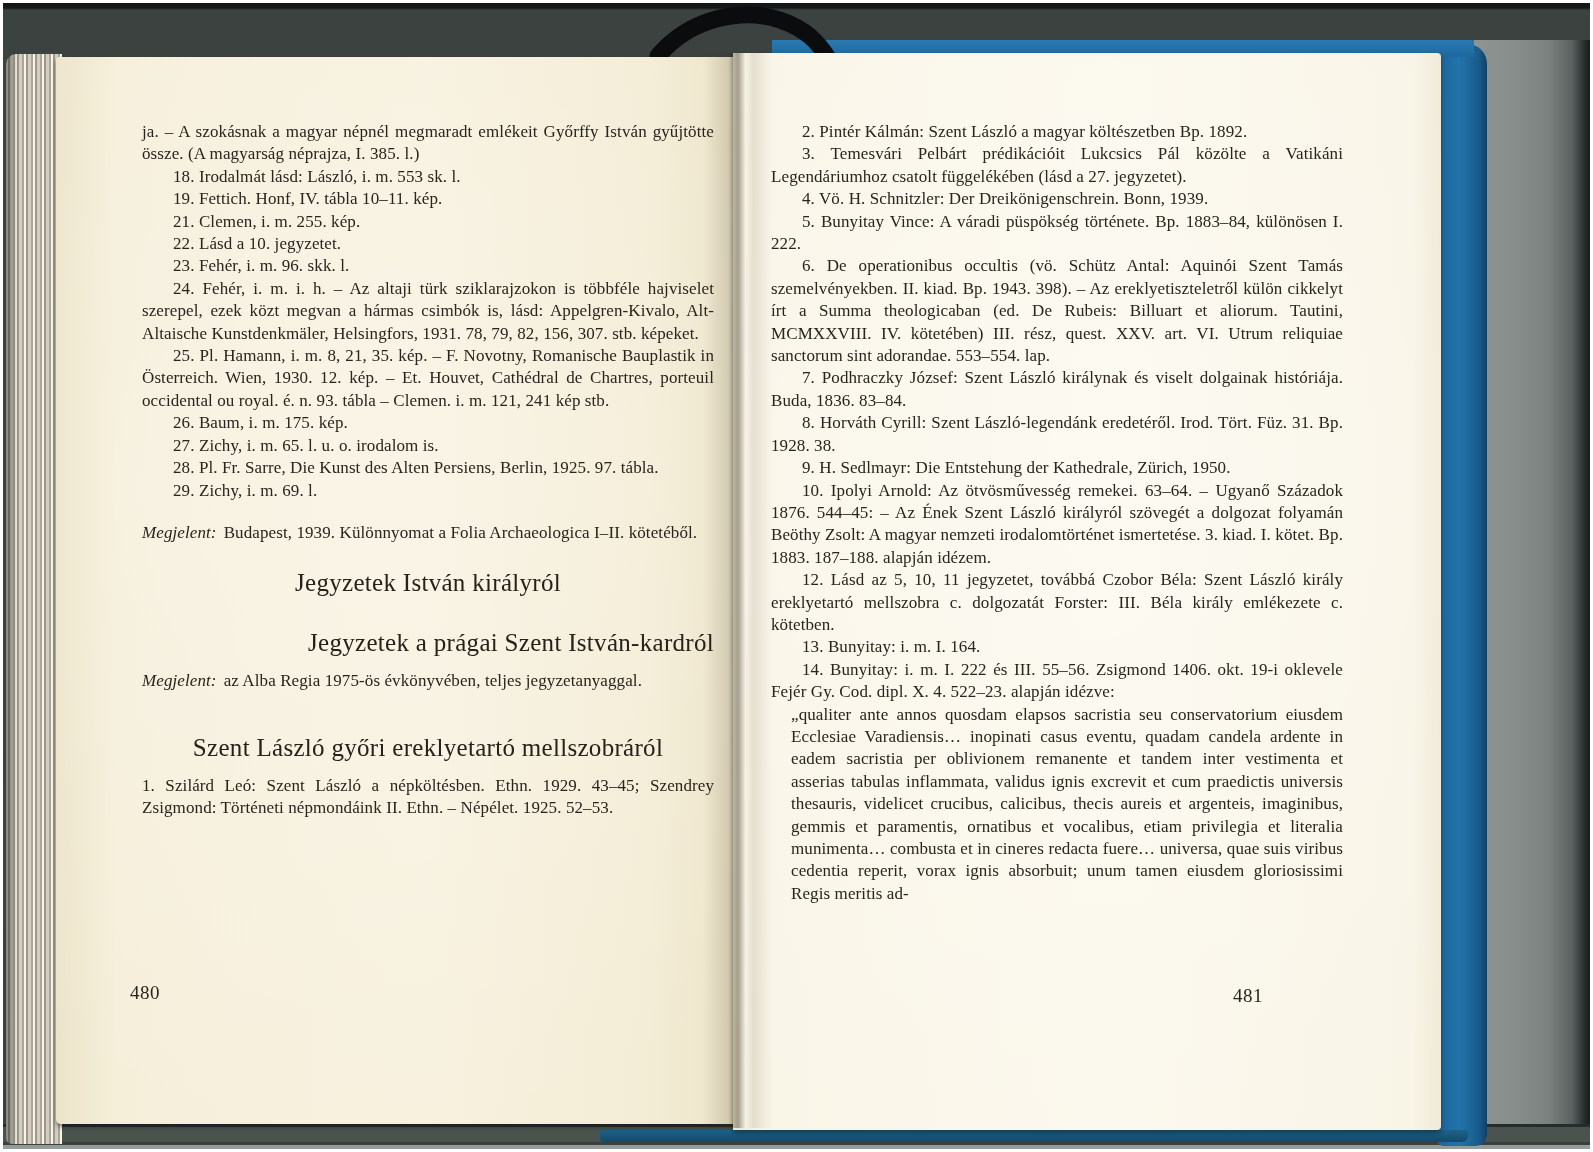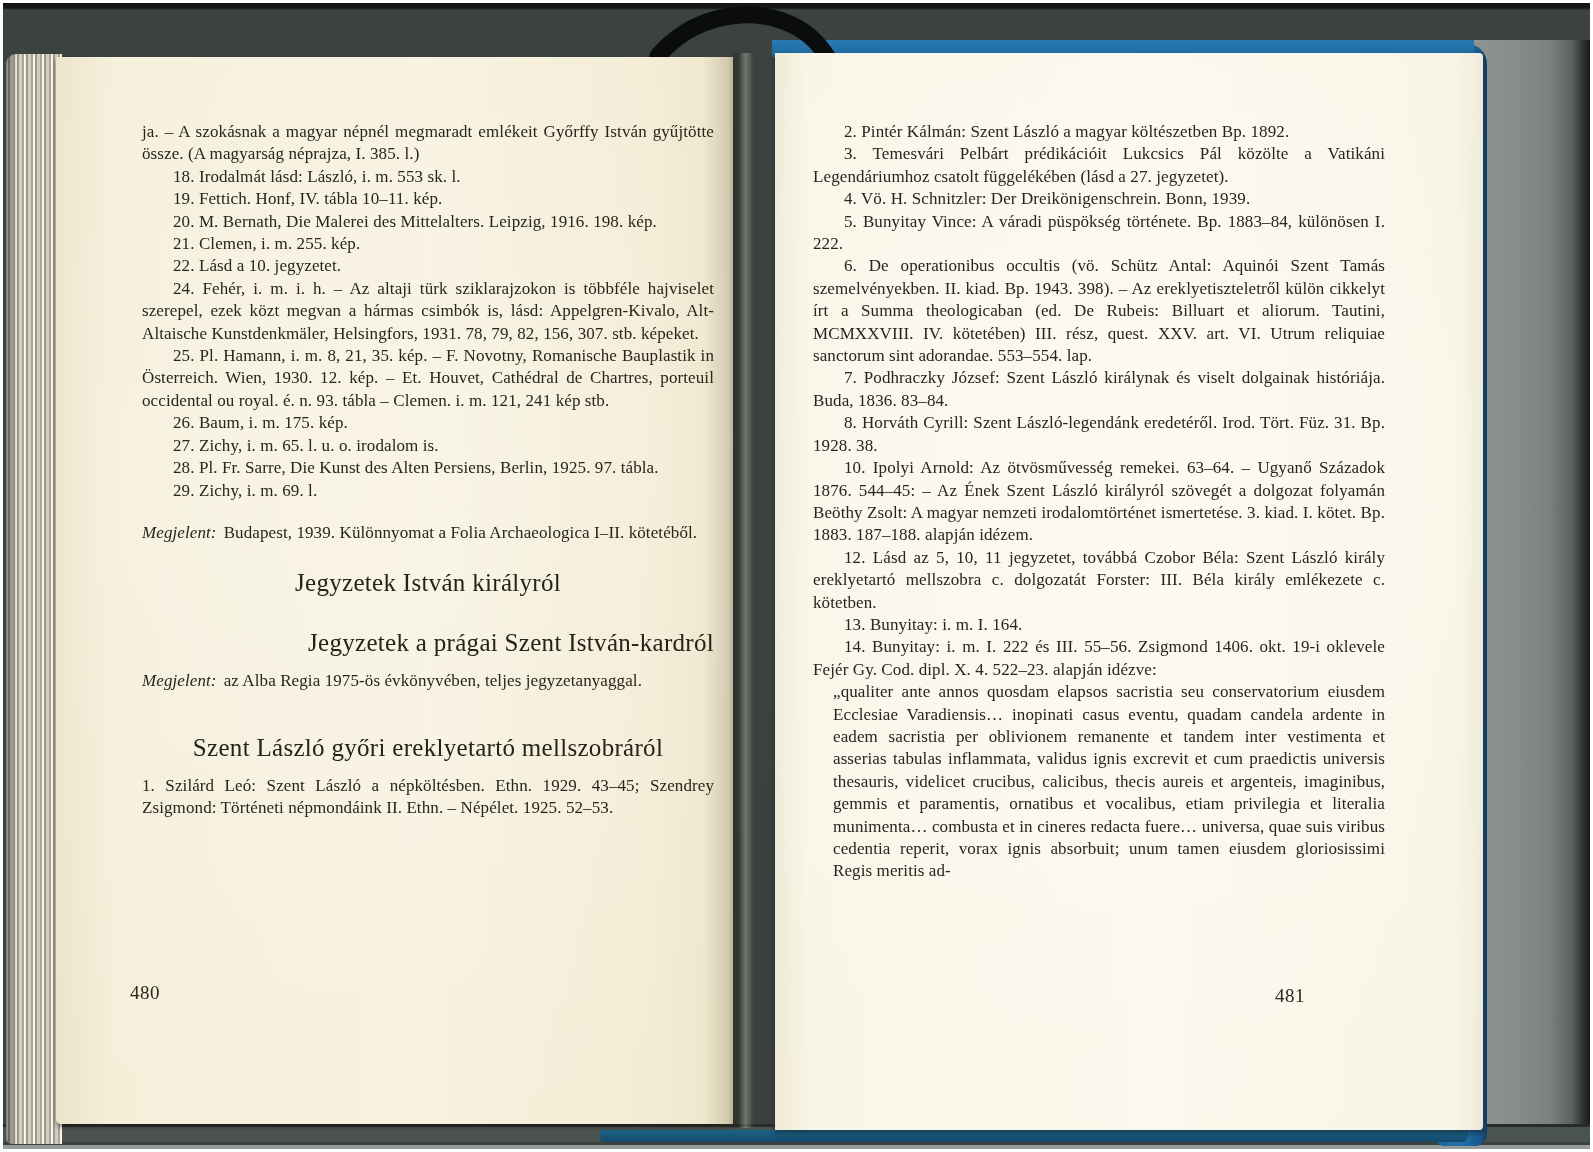--- a/index.html
+++ b/index.html
@@ -38,21 +38,21 @@
       linear-gradient(90deg,rgba(40,40,36,.55) 0%,rgba(40,40,36,0) 22%),
       repeating-linear-gradient(90deg,#f7f4e8 0 2px,#9b9789 2px 4px,#d2cdc0 4px 7px,#aaa598 7px 9px);}
 
   
   .page-left{left:56px;top:57px;width:677px;height:1067px;
     border-radius:2px 0 0 5px;
     background:
       radial-gradient(130% 90% at 45% 40%, rgba(255,255,255,.25), rgba(0,0,0,0) 70%),
       linear-gradient(90deg,#ece4c9 0%,#f5efda 9%,#f7f1de 55%,#f3ecd5 88%,#ece4c8 100%);
     box-shadow:0 3px 4px rgba(20,20,16,.45);}
-  .page-right{left:775px;top:53px;width:708px;height:1077px;
+  .page-right{left:733px;top:53px;width:708px;height:1077px;
     border-radius:0 4px 4px 0;
     background:
       radial-gradient(120% 90% at 50% 40%, rgba(255,255,255,.3), rgba(0,0,0,0) 75%),
       linear-gradient(90deg,#efe9d4 0%,#f9f5e7 5%,#fbf8ec 55%,#f8f4e6 96%,#efe9d6 100%);
     box-shadow:0 3px 4px rgba(20,20,16,.45);}
   .gutter{left:703px;top:53px;width:70px;height:1075px;pointer-events:none;
     background:linear-gradient(90deg,rgba(70,58,35,0) 0%,rgba(70,58,35,.16) 36%,rgba(38,30,16,.38) 50%,rgba(255,255,250,.28) 61%,rgba(70,58,35,.10) 72%,rgba(0,0,0,0) 100%);}
 
   
   .textcol{position:absolute;color:#29241d;font-size:17px;line-height:22.4px;
@@ -90,23 +90,23 @@
   <path d="M 38,52 C 72,12 124,4 160,16 C 186,25 198,38 208,54" fill="none" stroke="#0a0c0e" stroke-width="17" stroke-linecap="round"></path>
 </svg>
 
 <div class="abs page-stack"></div>
 
 <div class="abs page-left">
   <div class="textcol tc-left">
     <p>ja. – A szokásnak a magyar népnél megmaradt emlékeit Győrffy István gyűjtötte össze. (A magyarság néprajza, I. 385. l.)</p>
     <p class="indent">18. Irodalmát lásd: László, i. m. 553 sk. l.</p>
     <p class="indent">19. Fettich. Honf, IV. tábla 10–11. kép.</p>
-    <p class="indent">20. M. Bernath, Die Malerei des Mittelalters. Leipzig, 1916. 198. kép.</p>
     <p class="indent">21. Clemen, i. m. 255. kép.</p>
     <p class="indent">22. Lásd a 10. jegyzetet.</p>
+    <p class="indent">23. Fehér, i. m. 96. skk. l.</p>
     <p class="indent">24. Fehér, i. m. i. h. – Az altaji türk sziklarajzokon is többféle hajviselet szerepel, ezek közt megvan a hármas csimbók is, lásd: Appelgren-Kivalo, Alt-Altaische Kunstdenkmäler, Helsingfors, 1931. 78, 79, 82, 156, 307. stb. képeket.</p>
     <p class="indent">25. Pl. Hamann, i. m. 8, 21, 35. kép. – F. Novotny, Romanische Bauplastik in Österreich. Wien, 1930. 12. kép. – Et. Houvet, Cathédral de Chartres, porteuil occidental ou royal. é. n. 93. tábla – Clemen. i. m. 121, 241 kép stb.</p>
     <p class="indent">26. Baum, i. m. 175. kép.</p>
     <p class="indent">27. Zichy, i. m. 65. l. u. o. irodalom is.</p>
     <p class="indent">28. Pl. Fr. Sarre, Die Kunst des Alten Persiens, Berlin, 1925. 97. tábla.</p>
     <p class="indent">29. Zichy, i. m. 69. l.</p>
 
     <p class="pub">
       <span class="lbl">Megjelent:</span><span>Budapest, 1939. Különnyomat a Folia Archaeologica I–II. kötetéből.</span>
     </p>
@@ -129,20 +129,21 @@
 
 <div class="abs page-right">
   <div class="textcol tc-right">
     <p class="indent">2. Pintér Kálmán: Szent László a magyar költészetben Bp. 1892.</p>
     <p class="indent">3. Temesvári Pelbárt prédikációit Lukcsics Pál közölte a Vatikáni Legendáriumhoz csatolt függelékében (lásd a 27. jegyzetet).</p>
     <p class="indent">4. Vö. H. Schnitzler: Der Dreikönigenschrein. Bonn, 1939.</p>
     <p class="indent">5. Bunyitay Vince: A váradi püspökség története. Bp. 1883–84, különösen I. 222.</p>
     <p class="indent">6. De operationibus occultis (vö. Schütz Antal: Aquinói Szent Tamás szemelvényekben. II. kiad. Bp. 1943. 398). – Az ereklyetiszteletről külön cikkelyt írt a Summa theologicaban (ed. De Rubeis: Billuart et aliorum. Tautini, MCMXXVIII. IV. kötetében) III. rész, quest. XXV. art. VI. Utrum reliquiae sanctorum sint adorandae. 553–554. lap.</p>
     <p class="indent">7. Podhraczky József: Szent László királynak és viselt dolgainak históriája. Buda, 1836. 83–84.</p>
     <p class="indent">8. Horváth Cyrill: Szent László-legendánk eredetéről. Irod. Tört. Füz. 31. Bp. 1928. 38.</p>
+    <p class="indent">9. H. Sedlmayr: Die Entstehung der Kathedrale, Zürich, 1950.</p>
     <p class="indent">10. Ipolyi Arnold: Az ötvösművesség remekei. 63–64. – Ugyanő Századok 1876. 544–45: – Az Ének Szent László királyról szövegét a dolgozat folyamán Beöthy Zsolt: A magyar nemzeti irodalomtörténet ismertetése. 3. kiad. I. kötet. Bp. 1883. 187–188. alapján idézem.</p>
     <p class="indent">12. Lásd az 5, 10, 11 jegyzetet, továbbá Czobor Béla: Szent László király ereklyetartó mellszobra c. dolgozatát Forster: III. Béla király emlékezete c. kötetben.</p>
     <p class="indent">13. Bunyitay: i. m. I. 164.</p>
     <p class="indent">14. Bunyitay: i. m. I. 222 és III. 55–56. Zsigmond 1406. okt. 19-i oklevele Fejér Gy. Cod. dipl. X. 4. 522–23. alapján idézve:</p>
     <p class="quote">„qualiter ante annos quosdam elapsos sacristia seu conservatorium eiusdem Ecclesiae Varadiensis… inopinati casus eventu, quadam candela ardente in eadem sacristia per oblivionem remanente et tandem inter vestimenta et asserias tabulas inflammata, validus ignis excrevit et cum praedictis universis thesauris, videlicet crucibus, calicibus, thecis aureis et argenteis, imaginibus, gemmis et paramentis, ornatibus et vocalibus, etiam privilegia et literalia munimenta… combusta et in cineres redacta fuere… universa, quae suis viribus cedentia reperit, vorax ignis absorbuit; unum tamen eiusdem gloriosissimi Regis meritis ad-</p>
   </div>
   <div class="pagenum pn-right">481</div>
 </div>
 
 <div class="abs gutter"></div>

